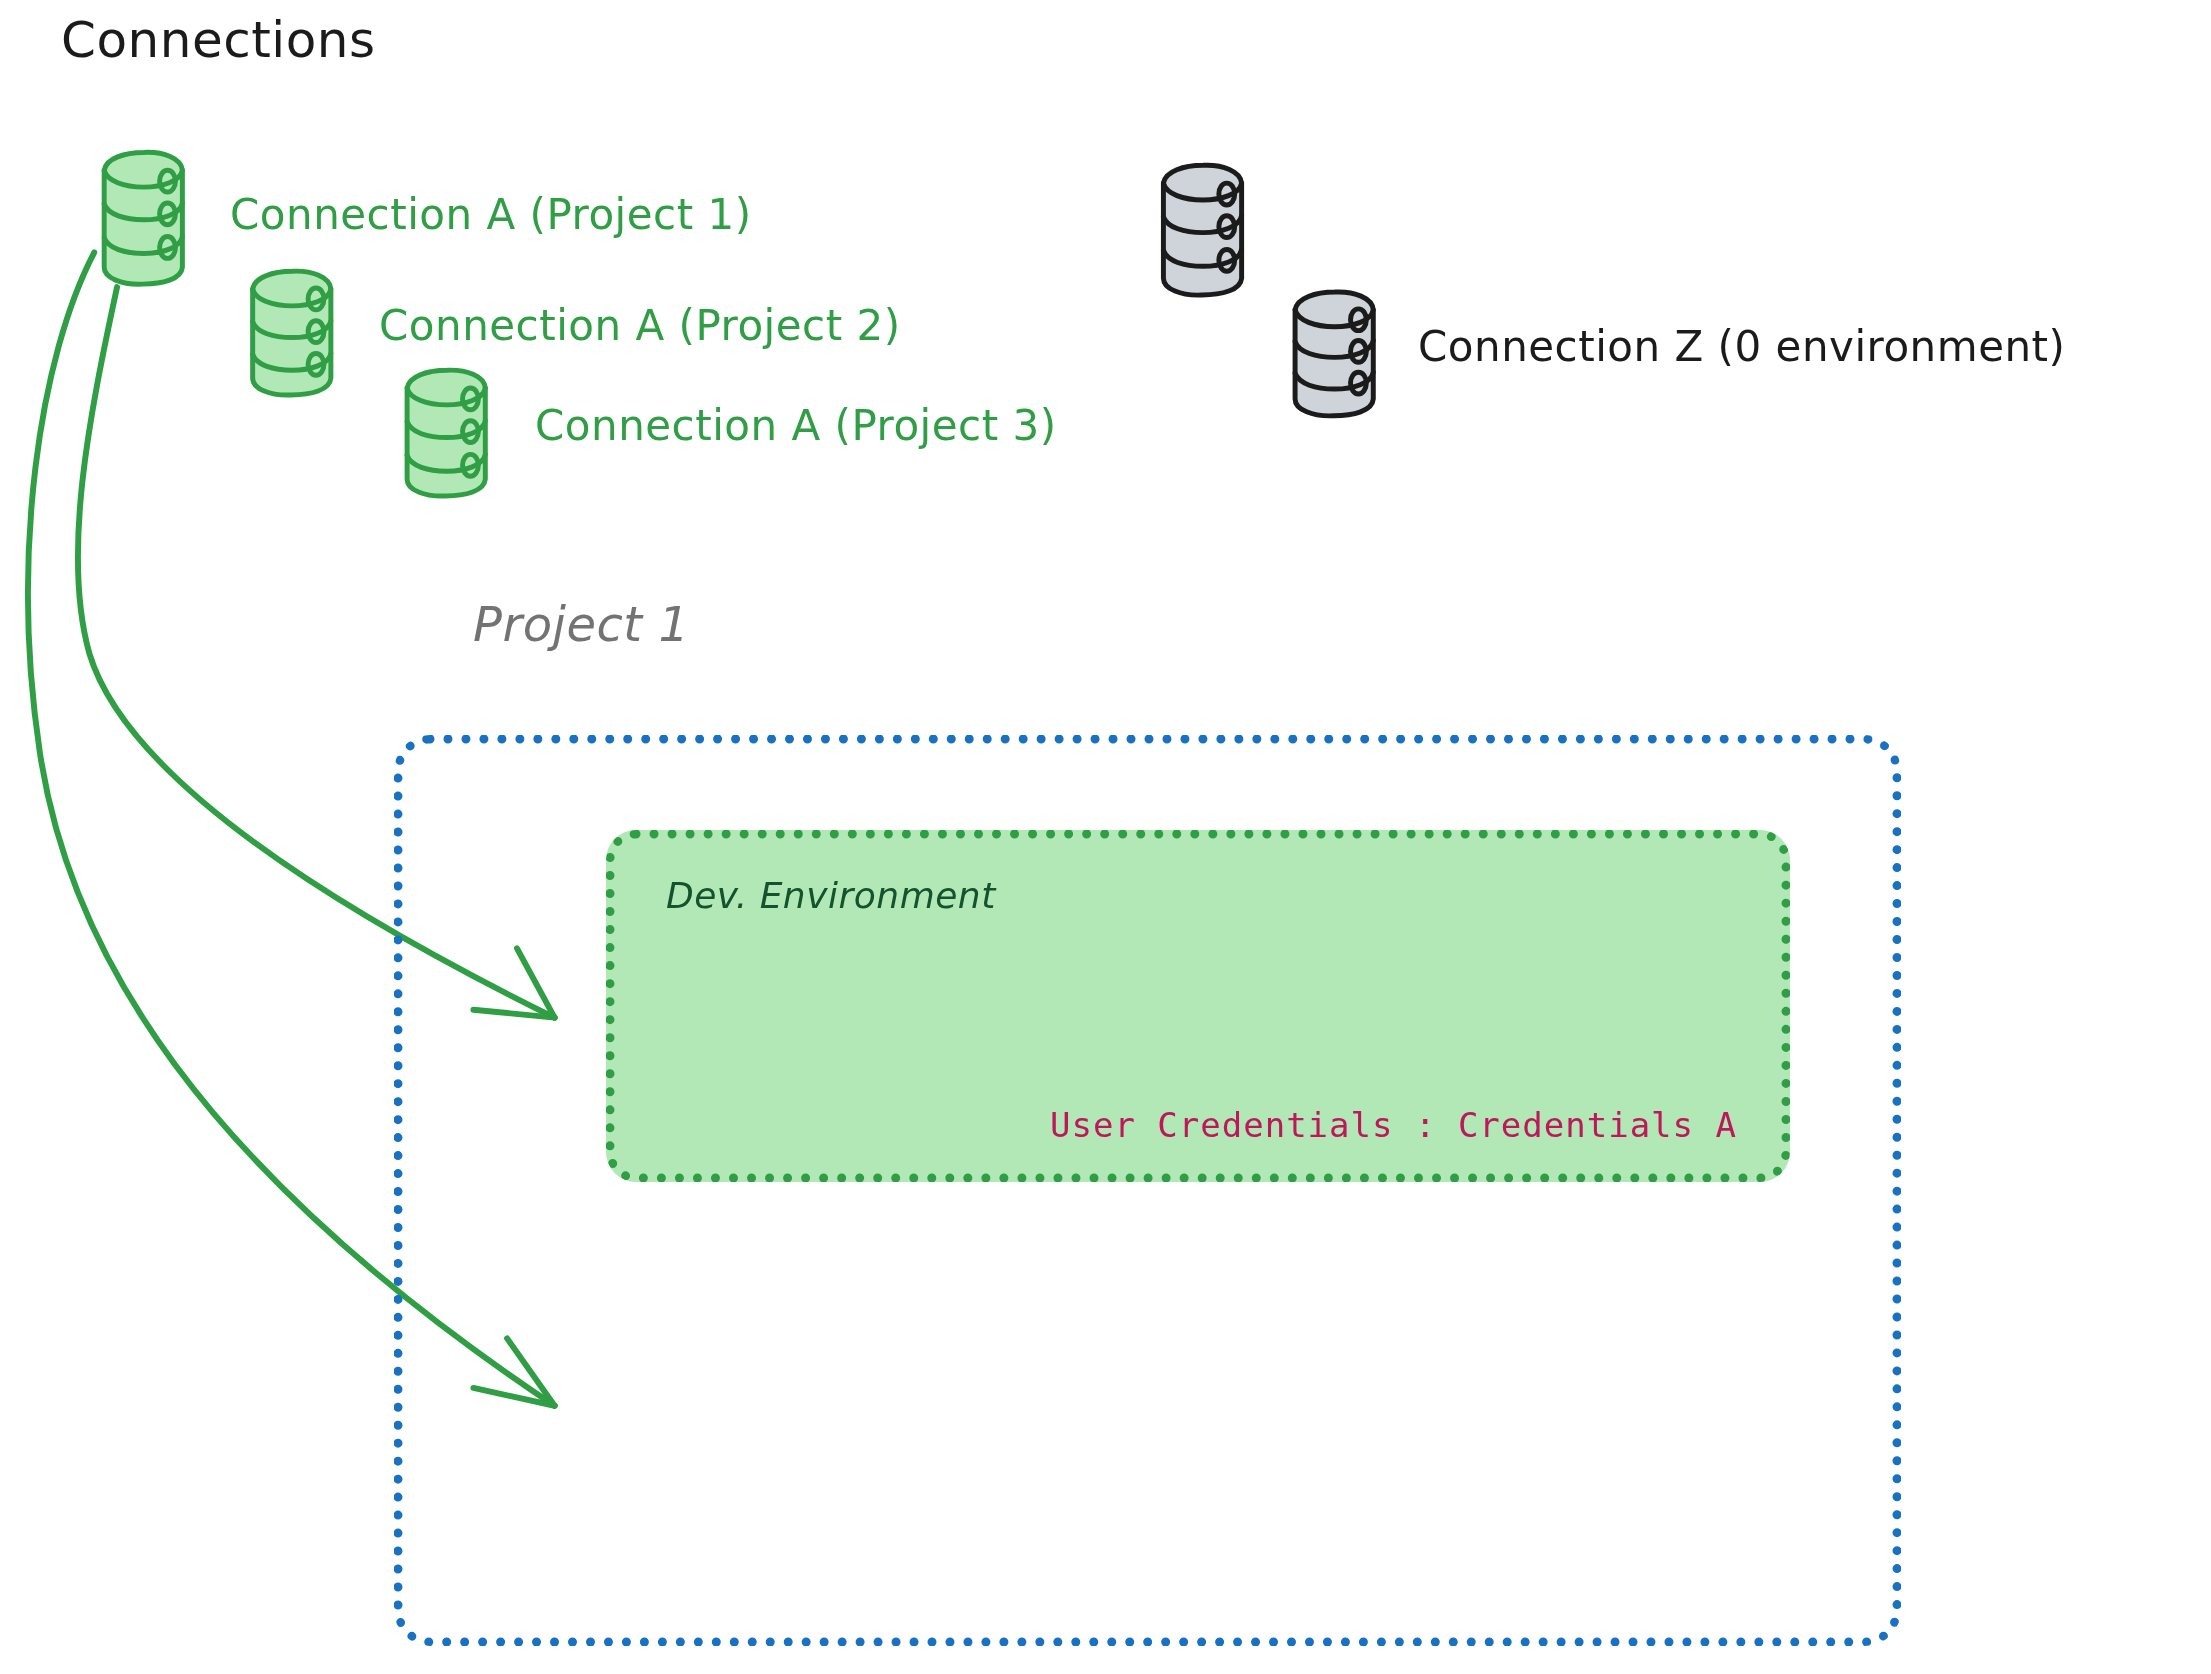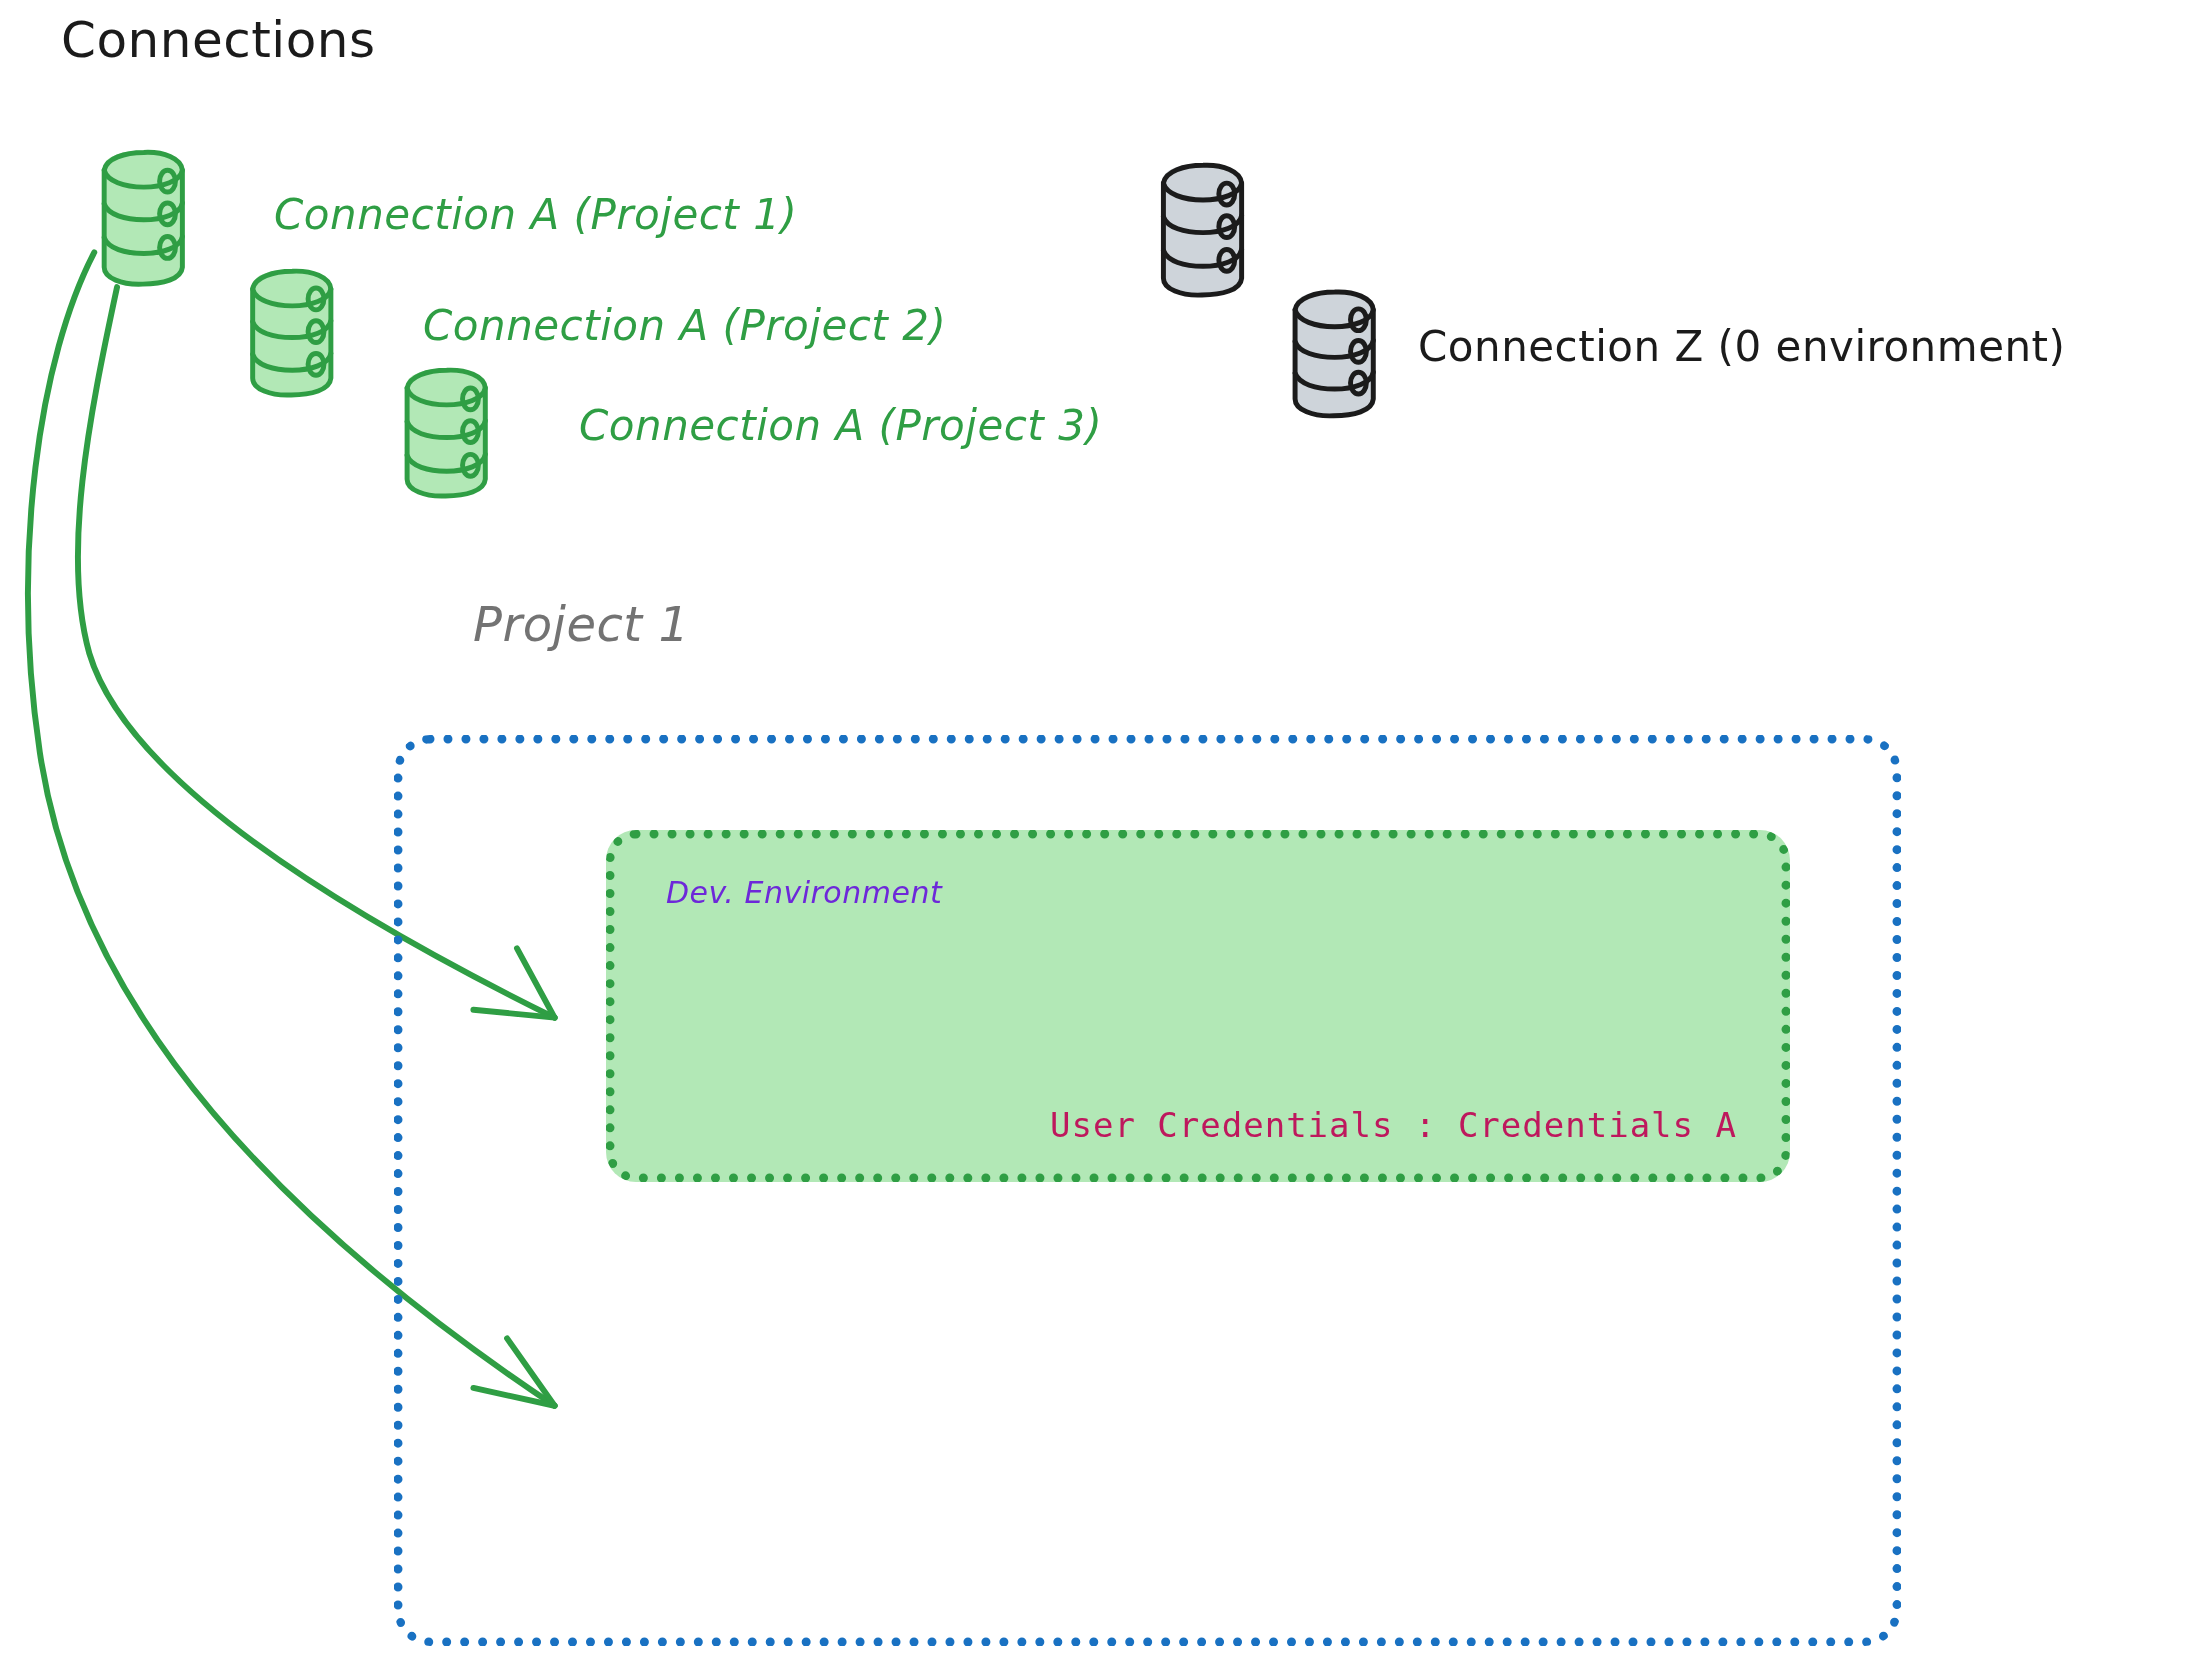--- a/index.html
+++ b/index.html
@@ -39,35 +39,33 @@
     letter-spacing: 0.5px;
   }
   .hand-title {
     font-size: 50px;
     color: #1b1b1b;
     font-weight: 400;
   }
   .hand-green {
     font-size: 42px;
     color: #2f9e44;
-    font-style: italic;
-    margin-left: 44px;
   }
   .hand-black {
     font-size: 42px;
     color: #1b1b1b;
   }
   .hand-blue {
     font-size: 48px;
     color: #737373;
     font-style: italic;
   }
   .hand-env-green {
-    font-size: 30px;
-    color: #6d28d9;
+    font-size: 36px;
+    color: #14532d;
     font-style: italic;
   }
   .hand-env-orange {
     font-size: 42px;
     color: #f08c00;
     font-style: italic;
   }
   .mono {
     font-family: "DejaVu Sans Mono", monospace;
     font-size: 34px;

